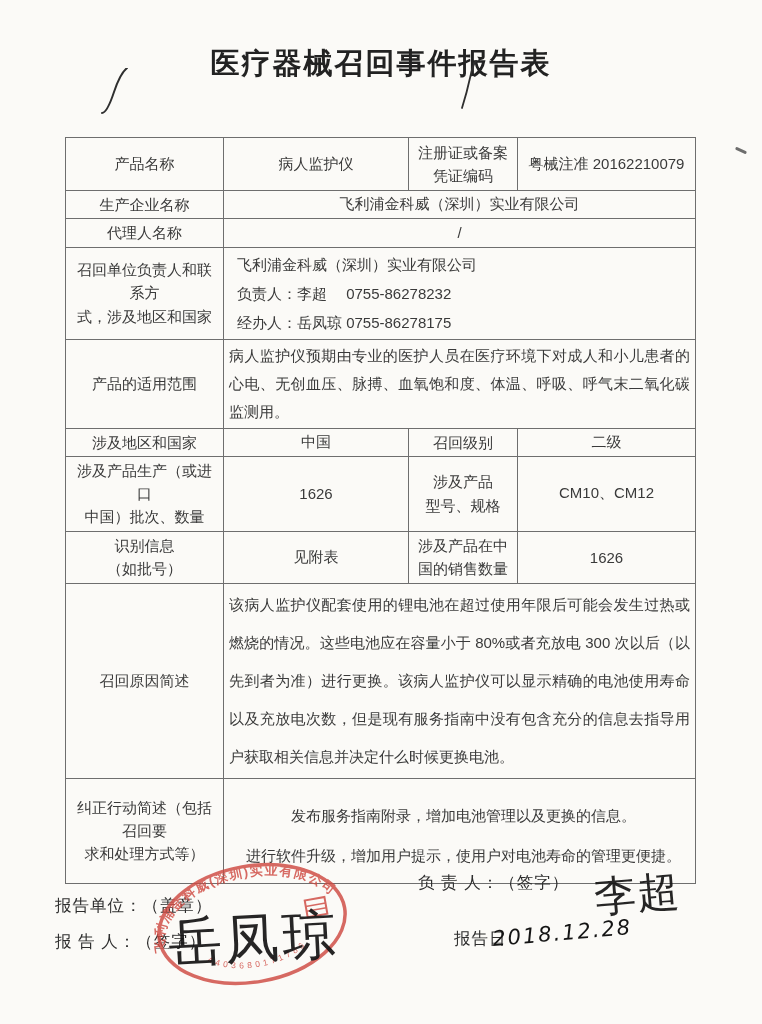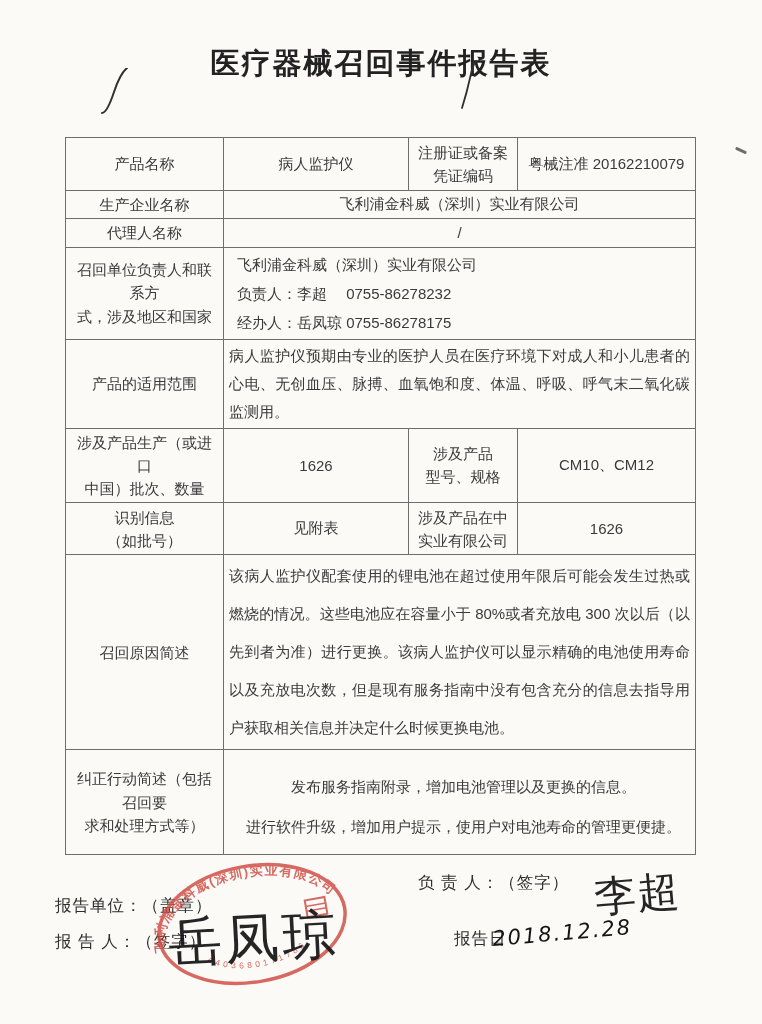--- a/index.html
+++ b/index.html
@@ -121,41 +121,47 @@
       <td colspan="3" class="contact-cell">
         <div>飞利浦金科威（深圳）实业有限公司</div>
         <div>负责人：李超　 0755-86278232</div>
         <div>经办人：岳凤琼 0755-86278175</div>
       </td>
     </tr>
     <tr class="r5">
       <td class="lab">产品的适用范围</td>
       <td colspan="3" class="txt scope-cell">病人监护仪预期由专业的医护人员在医疗环境下对成人和小儿患者的心电、无创血压、脉搏、血氧饱和度、体温、呼吸、呼气末二氧化碳监测用。</td>
     </tr>
+    <tr class="r6">
+      <td class="lab">涉及地区和国家</td>
+      <td class="ctr">中国</td>
+      <td class="lab">召回级别</td>
+      <td class="ctr">二级</td>
+    </tr>
     <tr class="r7">
       <td class="lab">
         <div>涉及产品生产（或进口</div>
         <div>中国）批次、数量</div>
       </td>
       <td class="ctr">1626</td>
       <td class="lab">
         <div>涉及产品</div>
         <div>型号、规格</div>
       </td>
       <td class="ctr">CM10、CM12</td>
     </tr>
     <tr class="r8">
       <td class="lab">
         <div>识别信息</div>
         <div>（如批号）</div>
       </td>
       <td class="ctr">见附表</td>
       <td class="lab">
         <div>涉及产品在中</div>
-        <div>实业有限公司</div>
+        <div>国的销售数量</div>
       </td>
       <td class="ctr">1626</td>
     </tr>
     <tr class="r9">
       <td class="lab">召回原因简述</td>
       <td colspan="3" class="txt reason-cell">该病人监护仪配套使用的锂电池在超过使用年限后可能会发生过热或燃烧的情况。这些电池应在容量小于 80%或者充放电 300 次以后（以先到者为准）进行更换。该病人监护仪可以显示精确的电池使用寿命以及充放电次数，但是现有服务指南中没有包含充分的信息去指导用户获取相关信息并决定什么时候更换电池。</td>
     </tr>
     <tr class="r10">
       <td class="lab">
         <div>纠正行动简述（包括召回要</div>

